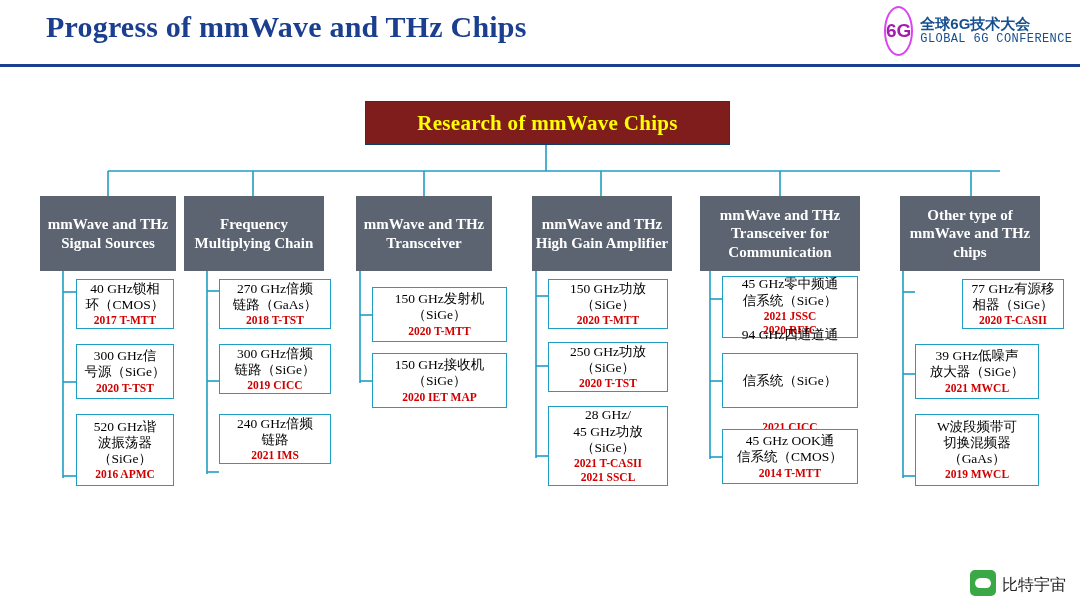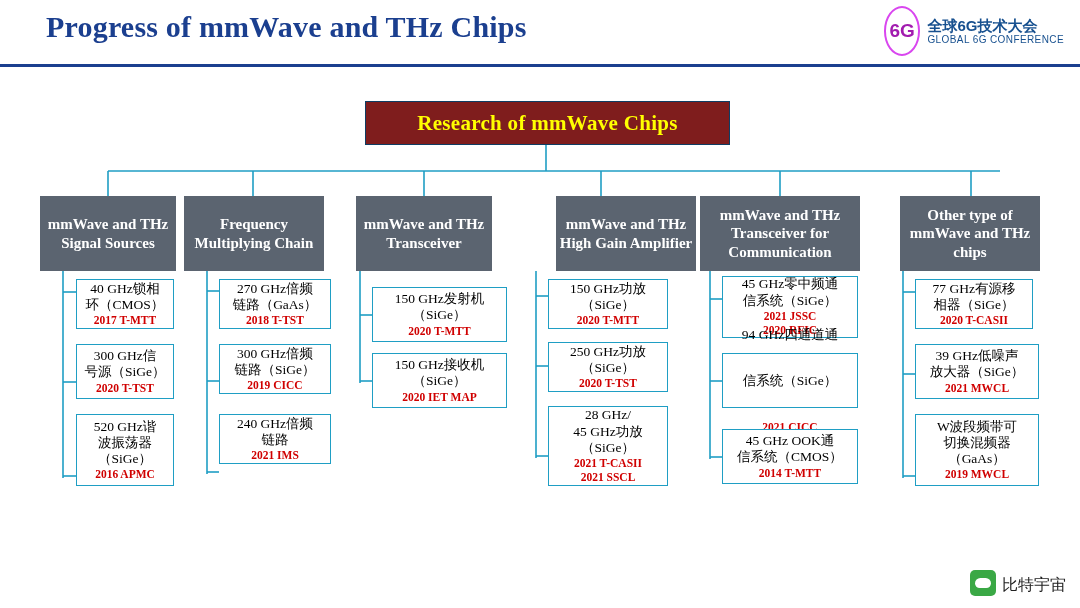--- a/index.html
+++ b/index.html
@@ -67,23 +67,23 @@
     line-height: 1.15;
   }
   .logo-cn {
     font-size: 15px;
     font-weight: bold;
     color: #17508f;
     font-family: "Liberation Sans", sans-serif;
     white-space: nowrap;
   }
   .logo-en {
-    font-size: 10px;
+    font-size: 12px;
     color: #17508f;
-    font-family: Liberation Sans, sans-serif;
+    font-family: Liberation Mono, monospace;
     letter-spacing: 0.4px;
     white-space: nowrap;
   }
 
   
   .canvas {
     position: absolute;
     left: 0;
     top: 66px;
     width: 1080px;
@@ -302,21 +302,21 @@
     <span class="ln">（SiGe）</span>
     <span class="ref">2020 T-MTT</span>
   </div>
 
   <div class="leaf" style="left:372px; top:287px; width:135px; height:55px;">
     <span class="ln">150 GHz接收机</span>
     <span class="ln">（SiGe）</span>
     <span class="ref">2020 IET MAP</span>
   </div>
 
-  <div class="cat" style="left:532px; top:130px; width:140px; height:75px;margin-left:24px;">mmWave and THz High Gain Amplifier</div>
+  <div class="cat" style="left:532px; top:130px; width:140px; height:75px;">mmWave and THz High Gain Amplifier</div>
 
   <div class="leaf" style="left:548px; top:213px; width:120px; height:50px;">
     <span class="ln">150 GHz功放</span>
     <span class="ln">（SiGe）</span>
     <span class="ref">2020 T-MTT</span>
   </div>
 
   <div class="leaf" style="left:548px; top:276px; width:120px; height:50px;">
     <span class="ln">250 GHz功放</span>
     <span class="ln">（SiGe）</span>
@@ -347,21 +347,21 @@
   </div>
 
   <div class="leaf" style="left:722px; top:363px; width:136px; height:55px;">
     <span class="ln">45 GHz OOK通</span>
     <span class="ln">信系统（CMOS）</span>
     <span class="ref">2014 T-MTT</span>
   </div>
 
   <div class="cat" style="left:900px; top:130px; width:140px; height:75px;">Other type of mmWave and THz chips</div>
 
-  <div class="leaf" style="left:915px; top:213px; width:118px; height:50px;">
+  <div class="leaf" style="left:962px; top:213px; width:102px; height:50px;">
     <span class="ln">77 GHz有源移</span>
     <span class="ln">相器（SiGe）</span>
     <span class="ref">2020 T-CASII</span>
   </div>
 
   <div class="leaf" style="left:915px; top:278px; width:124px; height:55px;">
     <span class="ln">39 GHz低噪声</span>
     <span class="ln">放大器（SiGe）</span>
     <span class="ref">2021 MWCL</span>
   </div>

